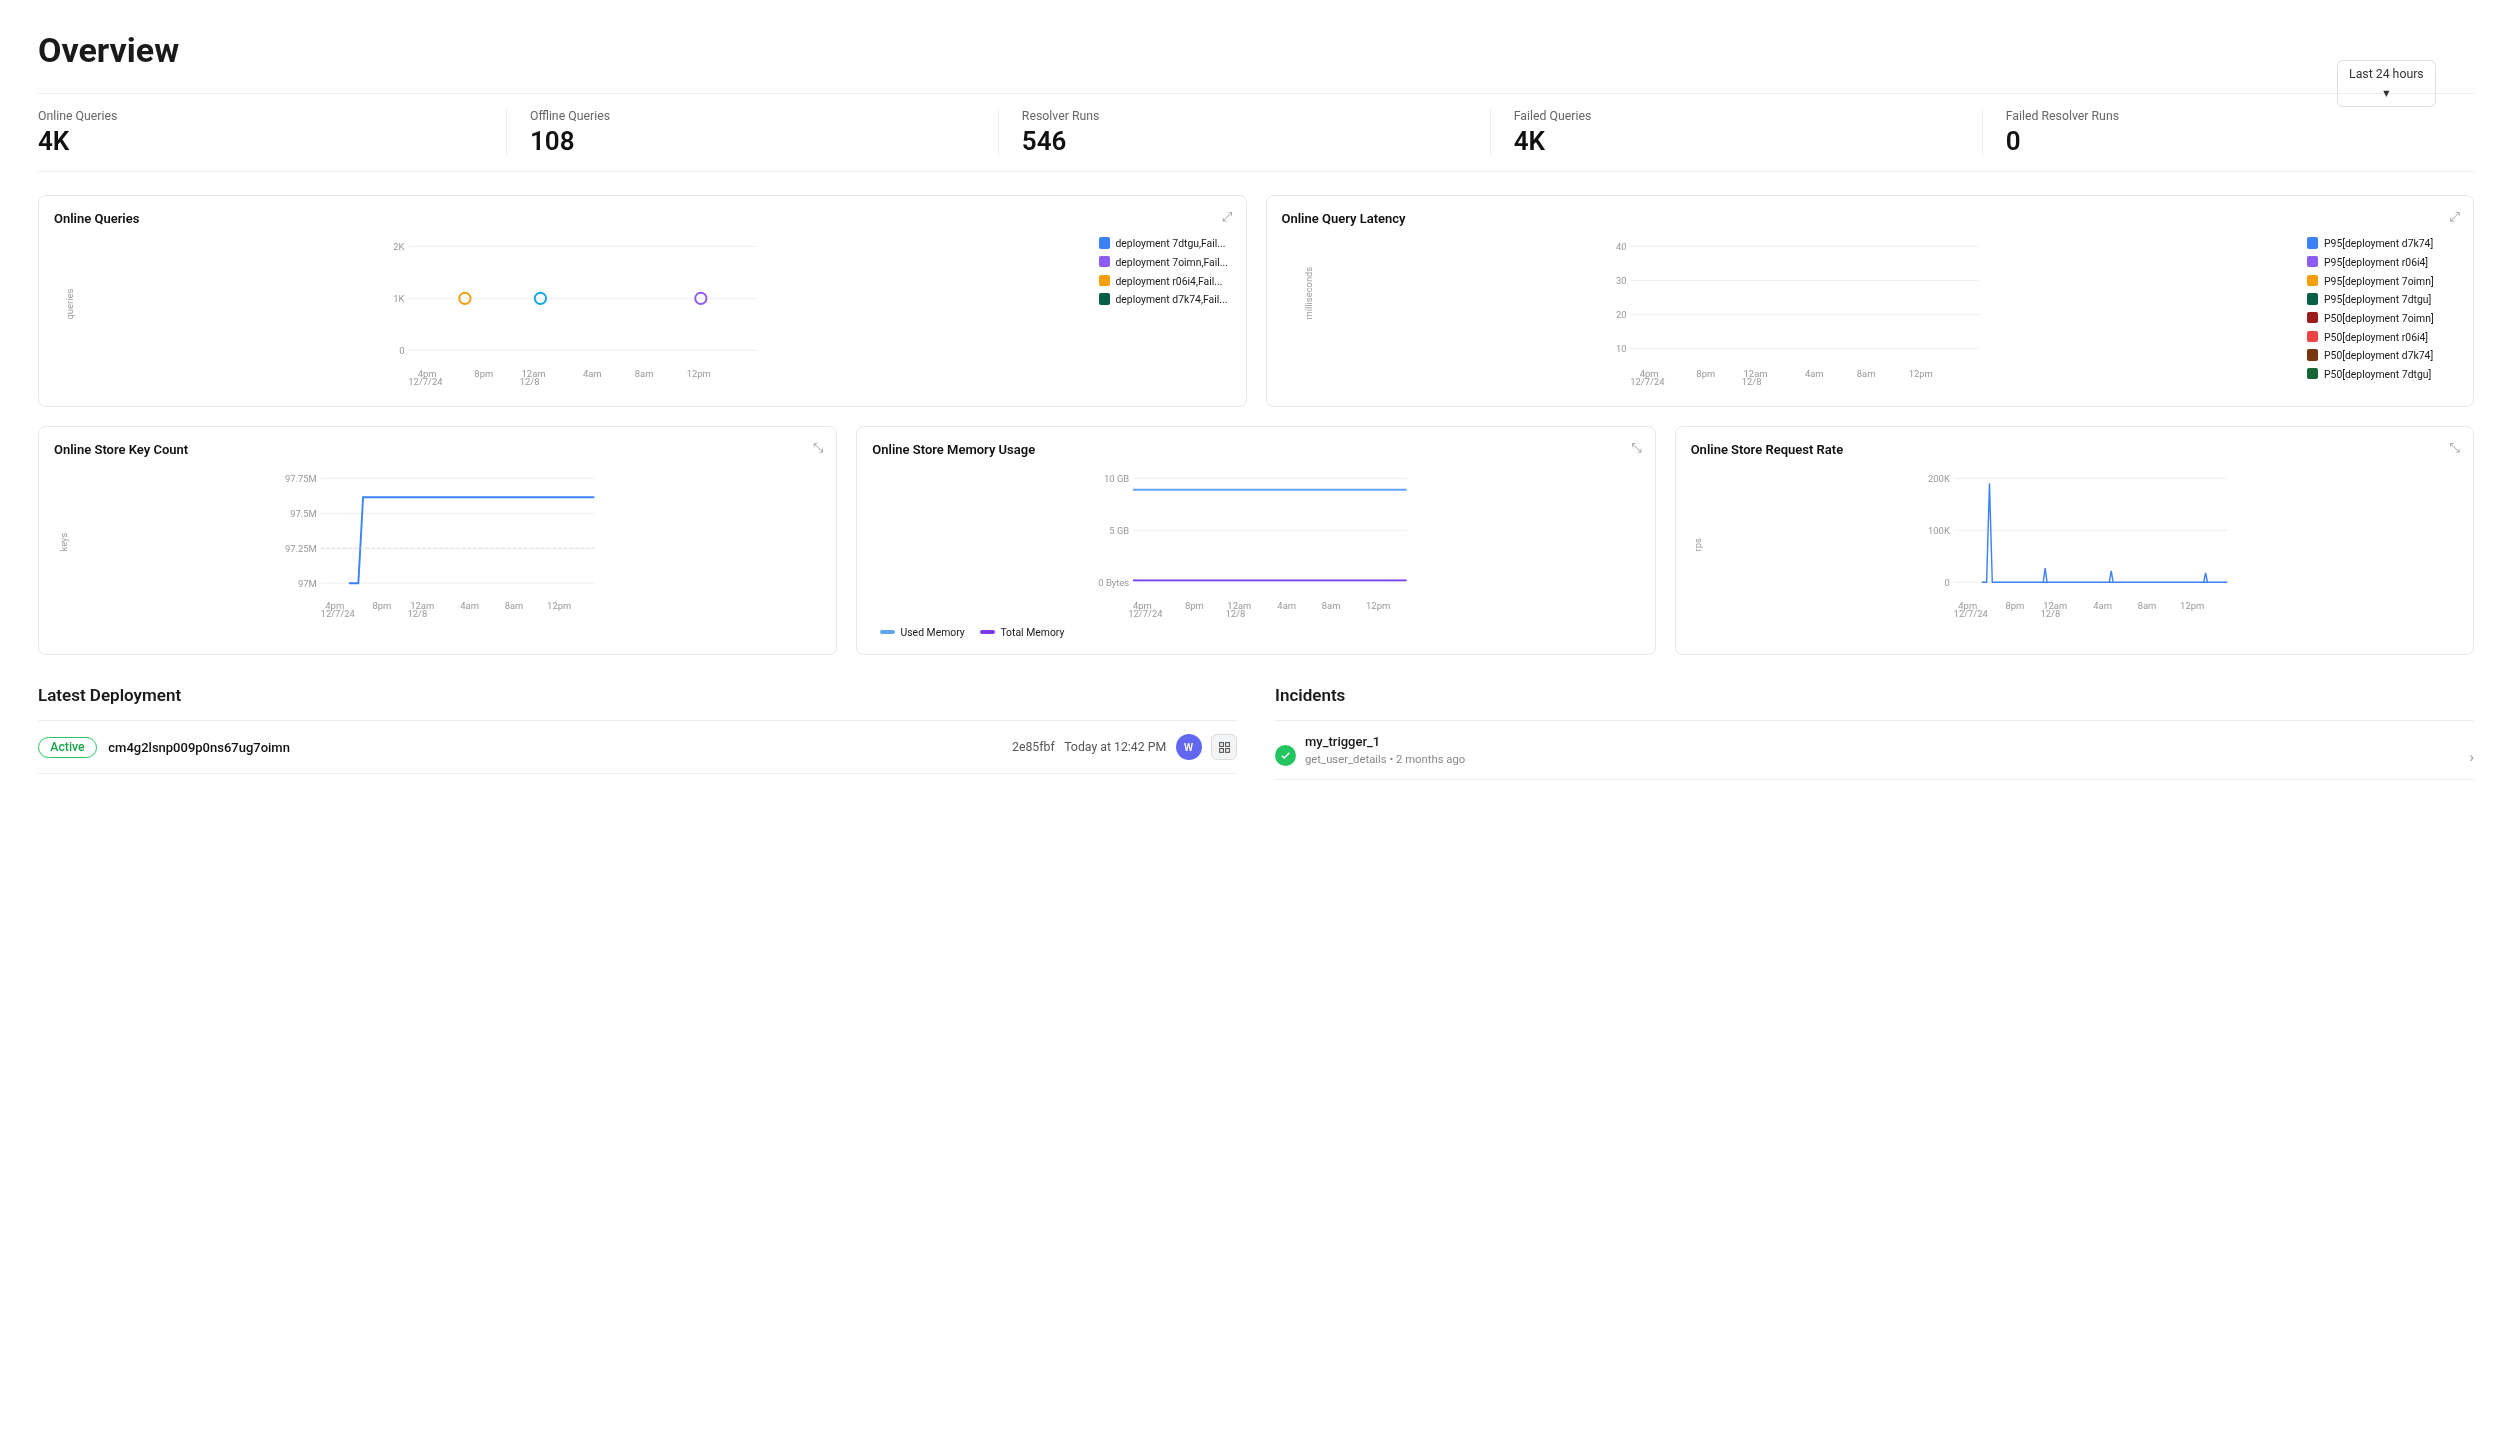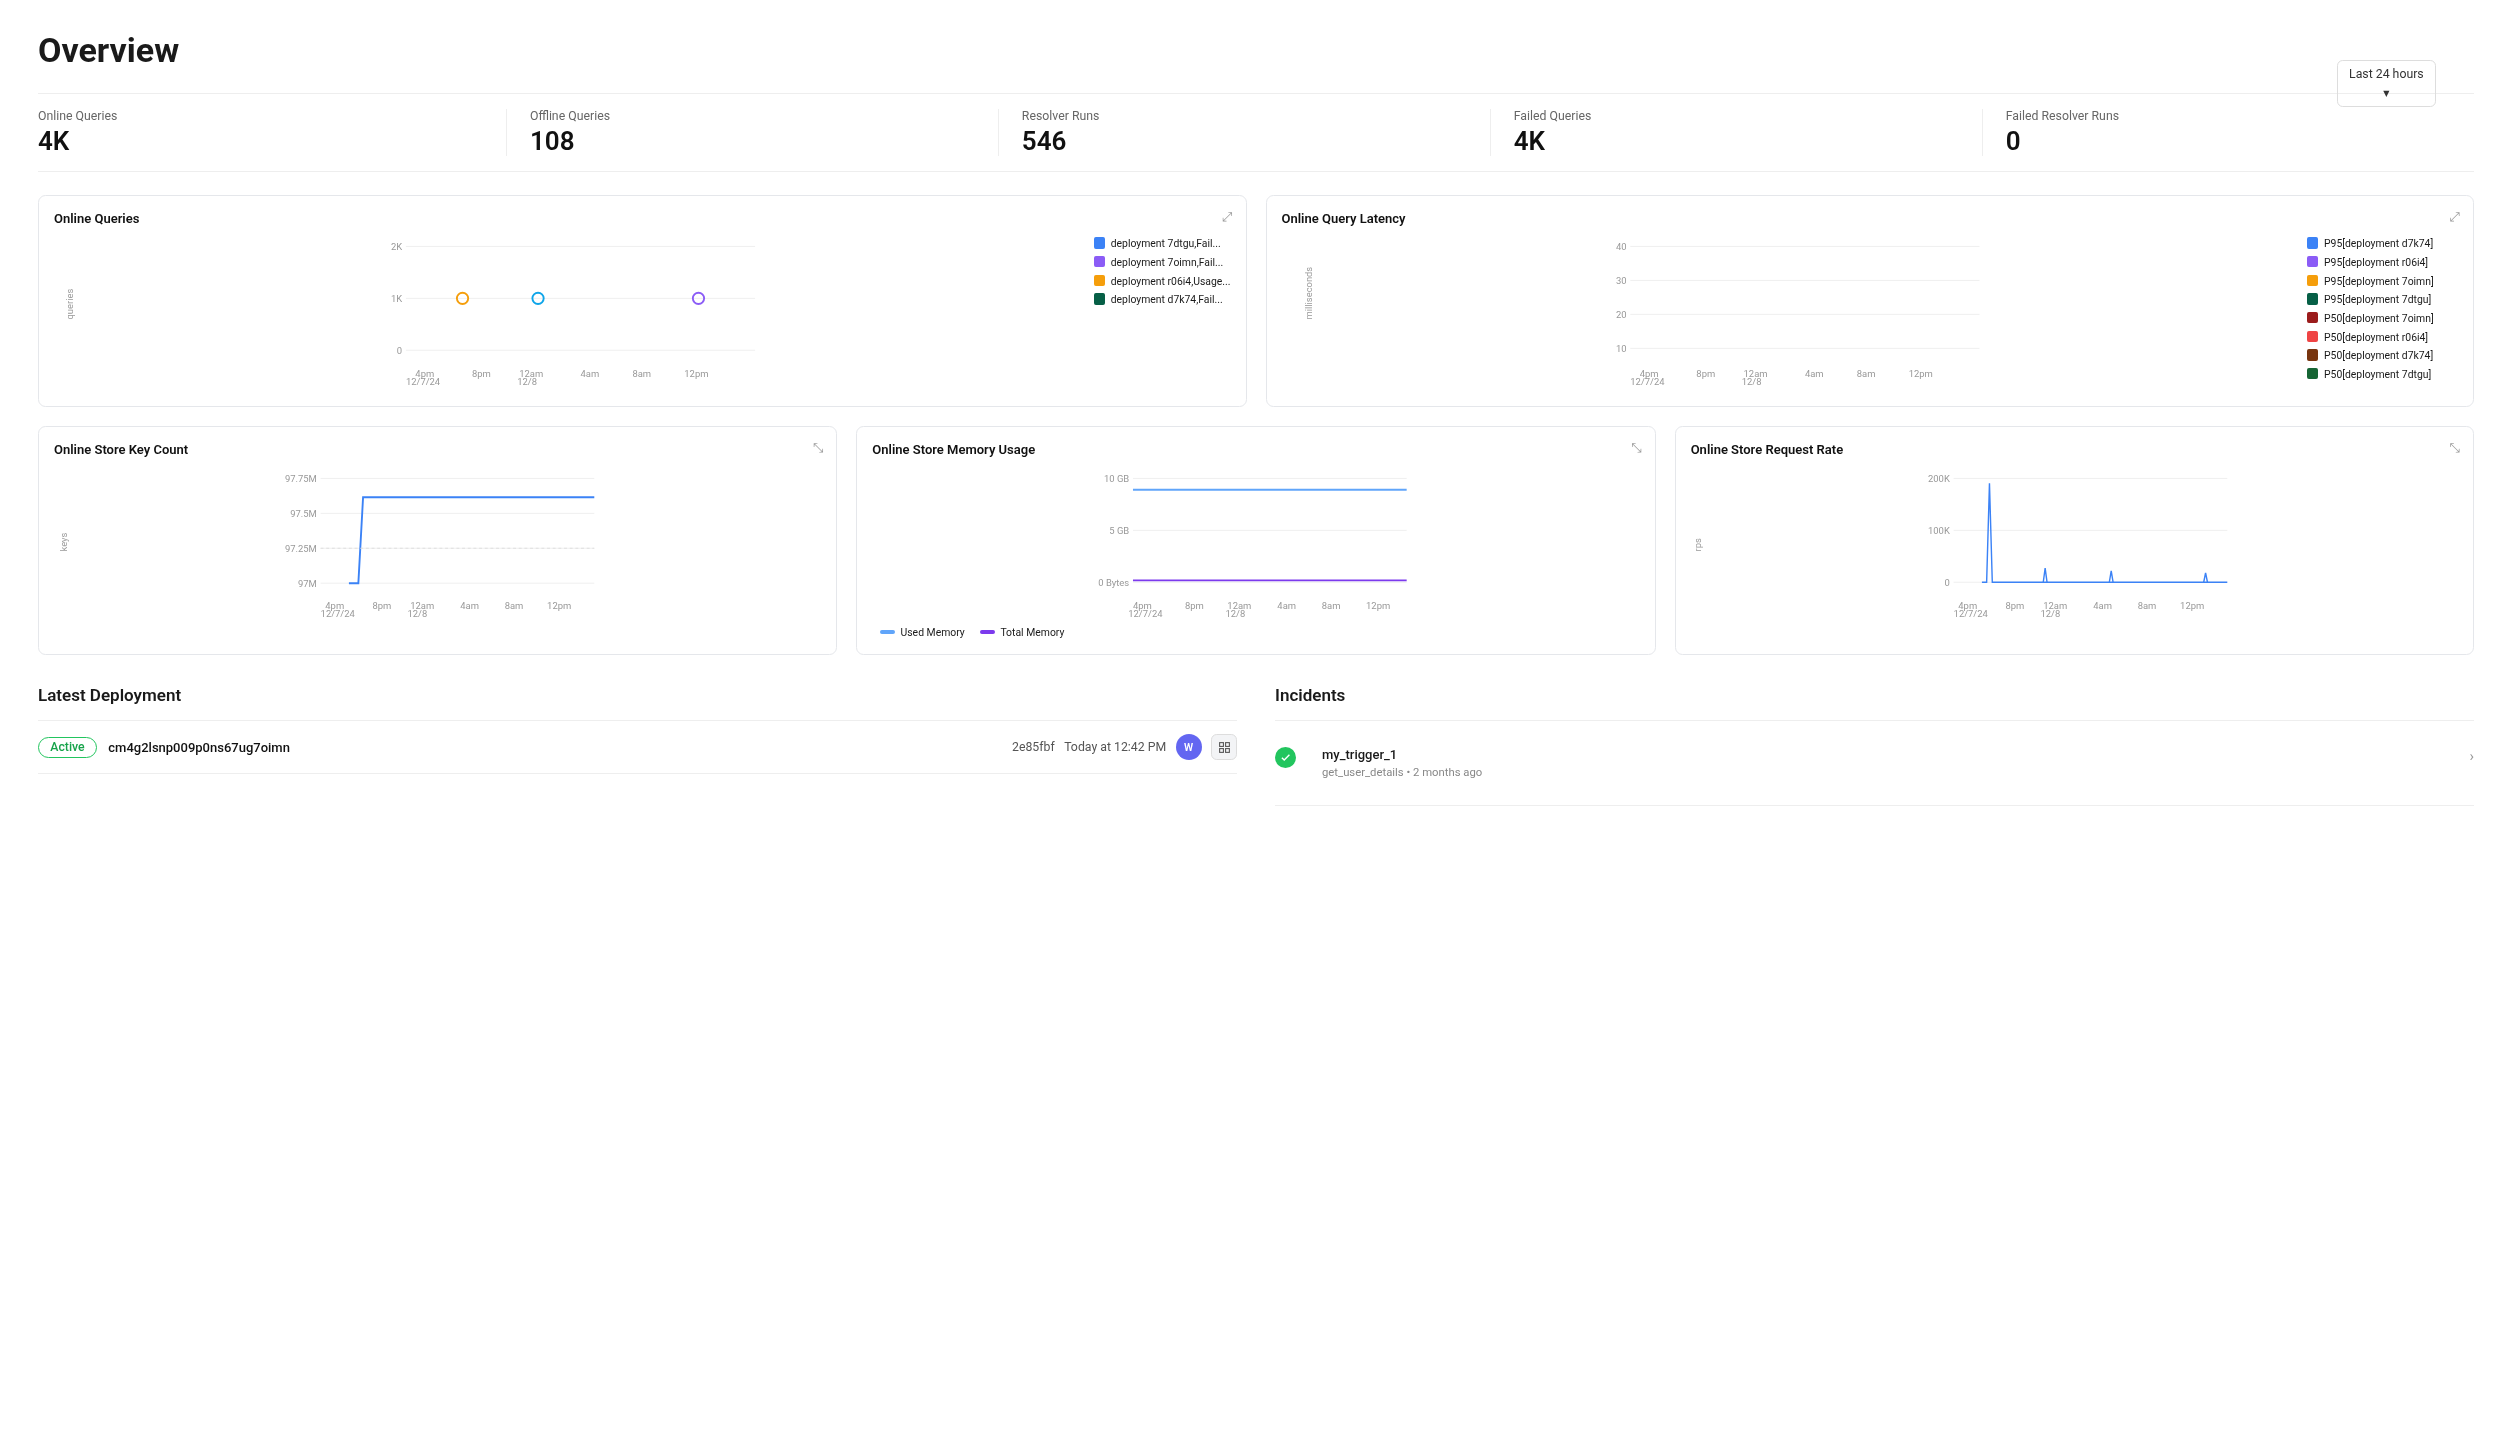--- a/index.html
+++ b/index.html
@@ -184,23 +184,23 @@
       border-radius: 5.7px;
       background: #f3f4f6;
       border: 0.9px solid #ddd;
       display: flex;
       align-items: center;
       justify-content: center;
       font-size: 13px;
     }
     .incident-row {
       display: flex;
-      align-items: flex-start;
-      gap: 26px;
-      padding: 26px 0;
+      align-items: flex-end;
+      gap: 9px;
+      padding: 13px 0;
       border-top: 0.9px solid #eee;
       border-bottom: 0.9px solid #eee;
     }
     .incident-info { flex: 1; }
     .incident-name { font-size: 13px; font-weight: 500; }
     .incident-sub { font-size: 11.3px; color: #888; margin-top: 4px; }
     .chevron-right { color: #999; font-size: 15px; }
     .check-circle {
       width: 21px;
       height: 21px;
@@ -282,21 +282,21 @@
         <div class="legend-item">
           <div class="legend-dot" style="background:#3b82f6;"></div>
           <span>deployment 7dtgu,Fail...</span>
         </div>
         <div class="legend-item">
           <div class="legend-dot" style="background:#8b5cf6;"></div>
           <span>deployment 7oimn,Fail...</span>
         </div>
         <div class="legend-item">
           <div class="legend-dot" style="background:#f59e0b;"></div>
-          <span>deployment r06i4,Usage...</span>
+          <span>deployment r06i4,Fail...</span>
         </div>
         <div class="legend-item">
           <div class="legend-dot" style="background:#065f46;"></div>
           <span>deployment d7k74,Fail...</span>
         </div>
       </div>
     </div>
   </div>
 
   <div class="chart-card">

